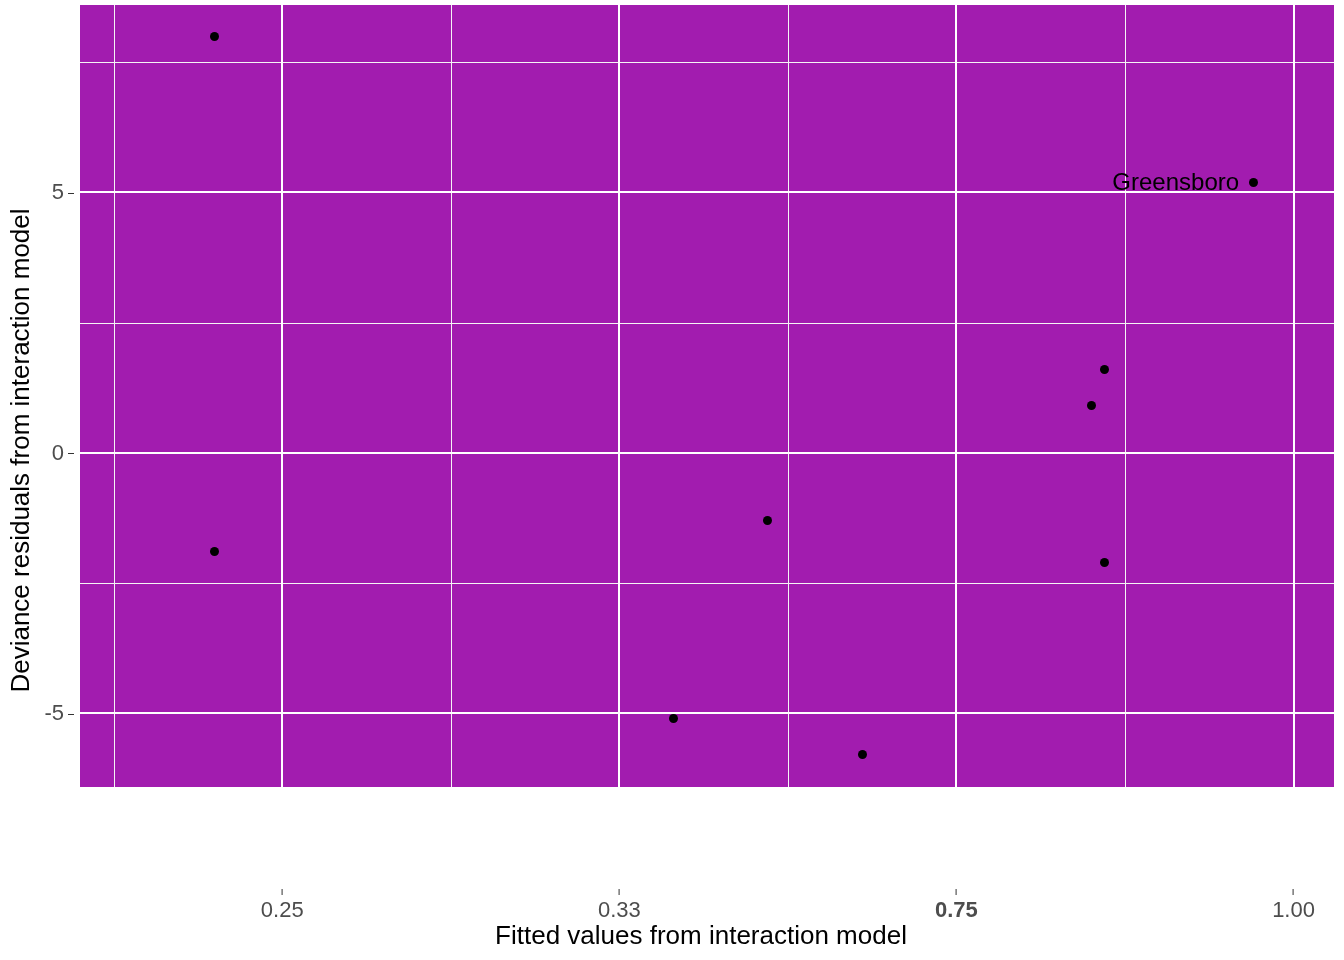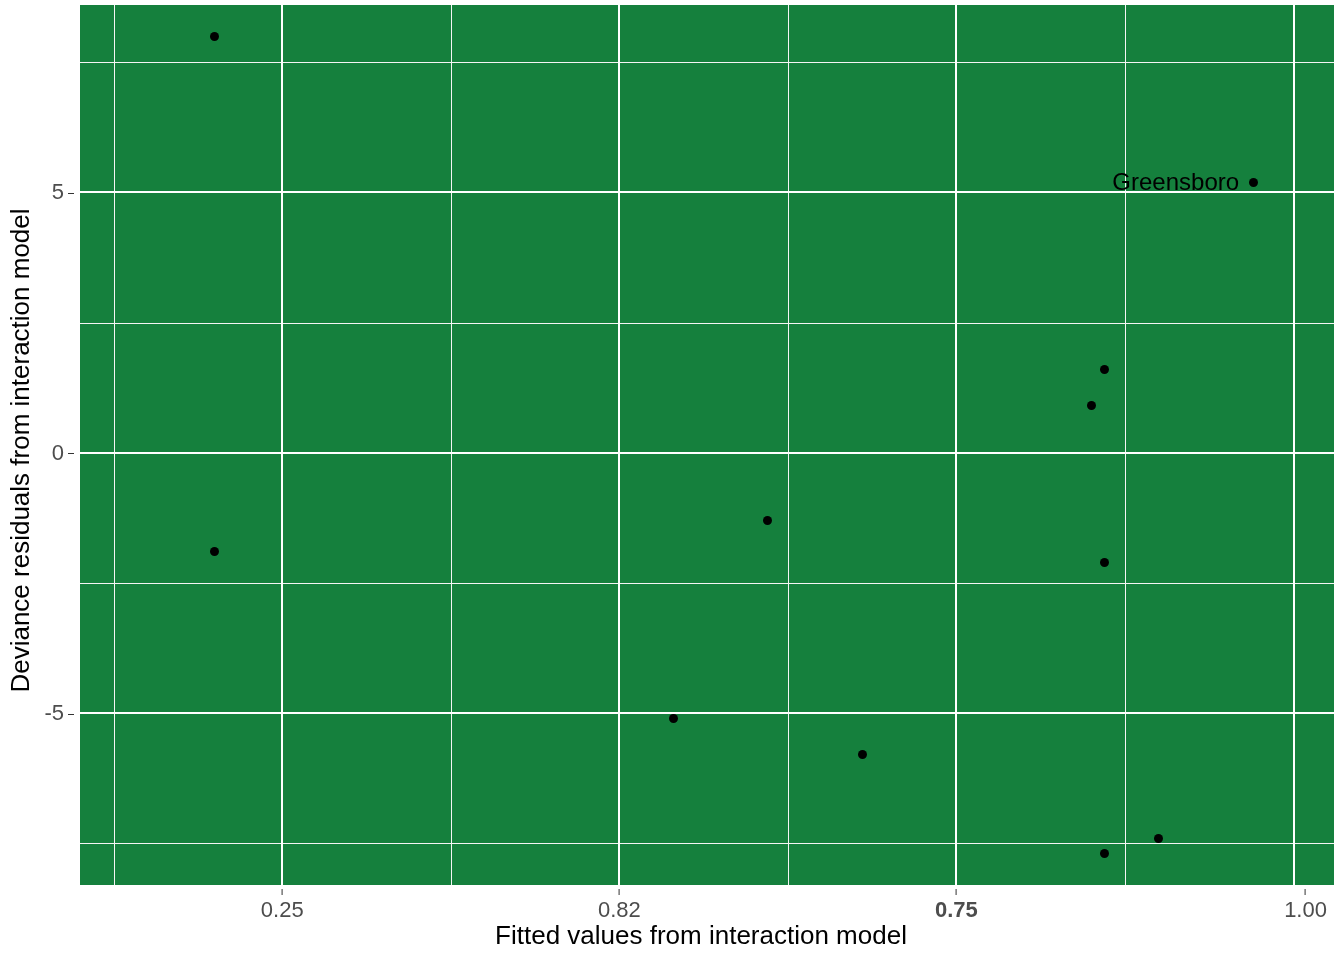--- a/index.html
+++ b/index.html
@@ -85,22 +85,22 @@
     width: 1px;
     height: 6px;
     background: #333;
     margin: 0 auto 2px auto;
   }
   .panel {
     position: absolute;
     left: 80px;
     top: 5px;
     right: 10px;
-    height: 880px;
-    background: #15803d;
+    height: 782px;
+    background: #a21caf;
     overflow: hidden;
     padding-left: 25px;
   }
   .grid-major-h, .grid-minor-h {
     position: absolute;
     left: 0; right: 0;
     height: 1px;
   }
   .grid-major-v, .grid-minor-v {
     position: absolute;
@@ -141,23 +141,23 @@
     <span>Fitted values from interaction model</span>
   </div>
 
   <div class="y-ticks" id="y-ticks">
       <div class="y-tick" style="top: 708.166px;"><span>-5</span><span class="mark"></span></div>
       <div class="y-tick" style="top: 447.811px;"><span>0</span><span class="mark"></span></div>
       <div class="y-tick" style="top: 187.456px;"><span>5</span><span class="mark"></span></div>
     </div>
   <div class="x-ticks" id="x-ticks">
       <div class="x-tick" style="left: 202.258px;"><span class="mark"></span><span>0.25</span></div>
-      <div class="x-tick" style="left: 539.355px;"><span class="mark"></span><span>0.82</span></div>
+      <div class="x-tick" style="left: 539.355px;"><span class="mark"></span><span>0.33</span></div>
       <div class="x-tick" style="left: 876.452px; font-weight: bold;"><span class="mark"></span><span>0.75</span></div>
-      <div class="x-tick" style="left: 1213.55px; margin-left: 12px;"><span class="mark"></span><span>1.00</span></div>
+      <div class="x-tick" style="left: 1213.55px;"><span class="mark"></span><span>1.00</span></div>
     </div>
 
   <div class="panel" id="panel">
       <div class="grid-minor-h" style="top: 838.343px;"></div>
       <div class="grid-minor-h" style="top: 577.988px;"></div>
       <div class="grid-minor-h" style="top: 317.633px;"></div>
       <div class="grid-minor-h" style="top: 57.2781px;"></div>
       <div class="grid-minor-v" style="left: 33.7097px;"></div>
       <div class="grid-minor-v" style="left: 370.806px;"></div>
       <div class="grid-minor-v" style="left: 707.903px;"></div>

